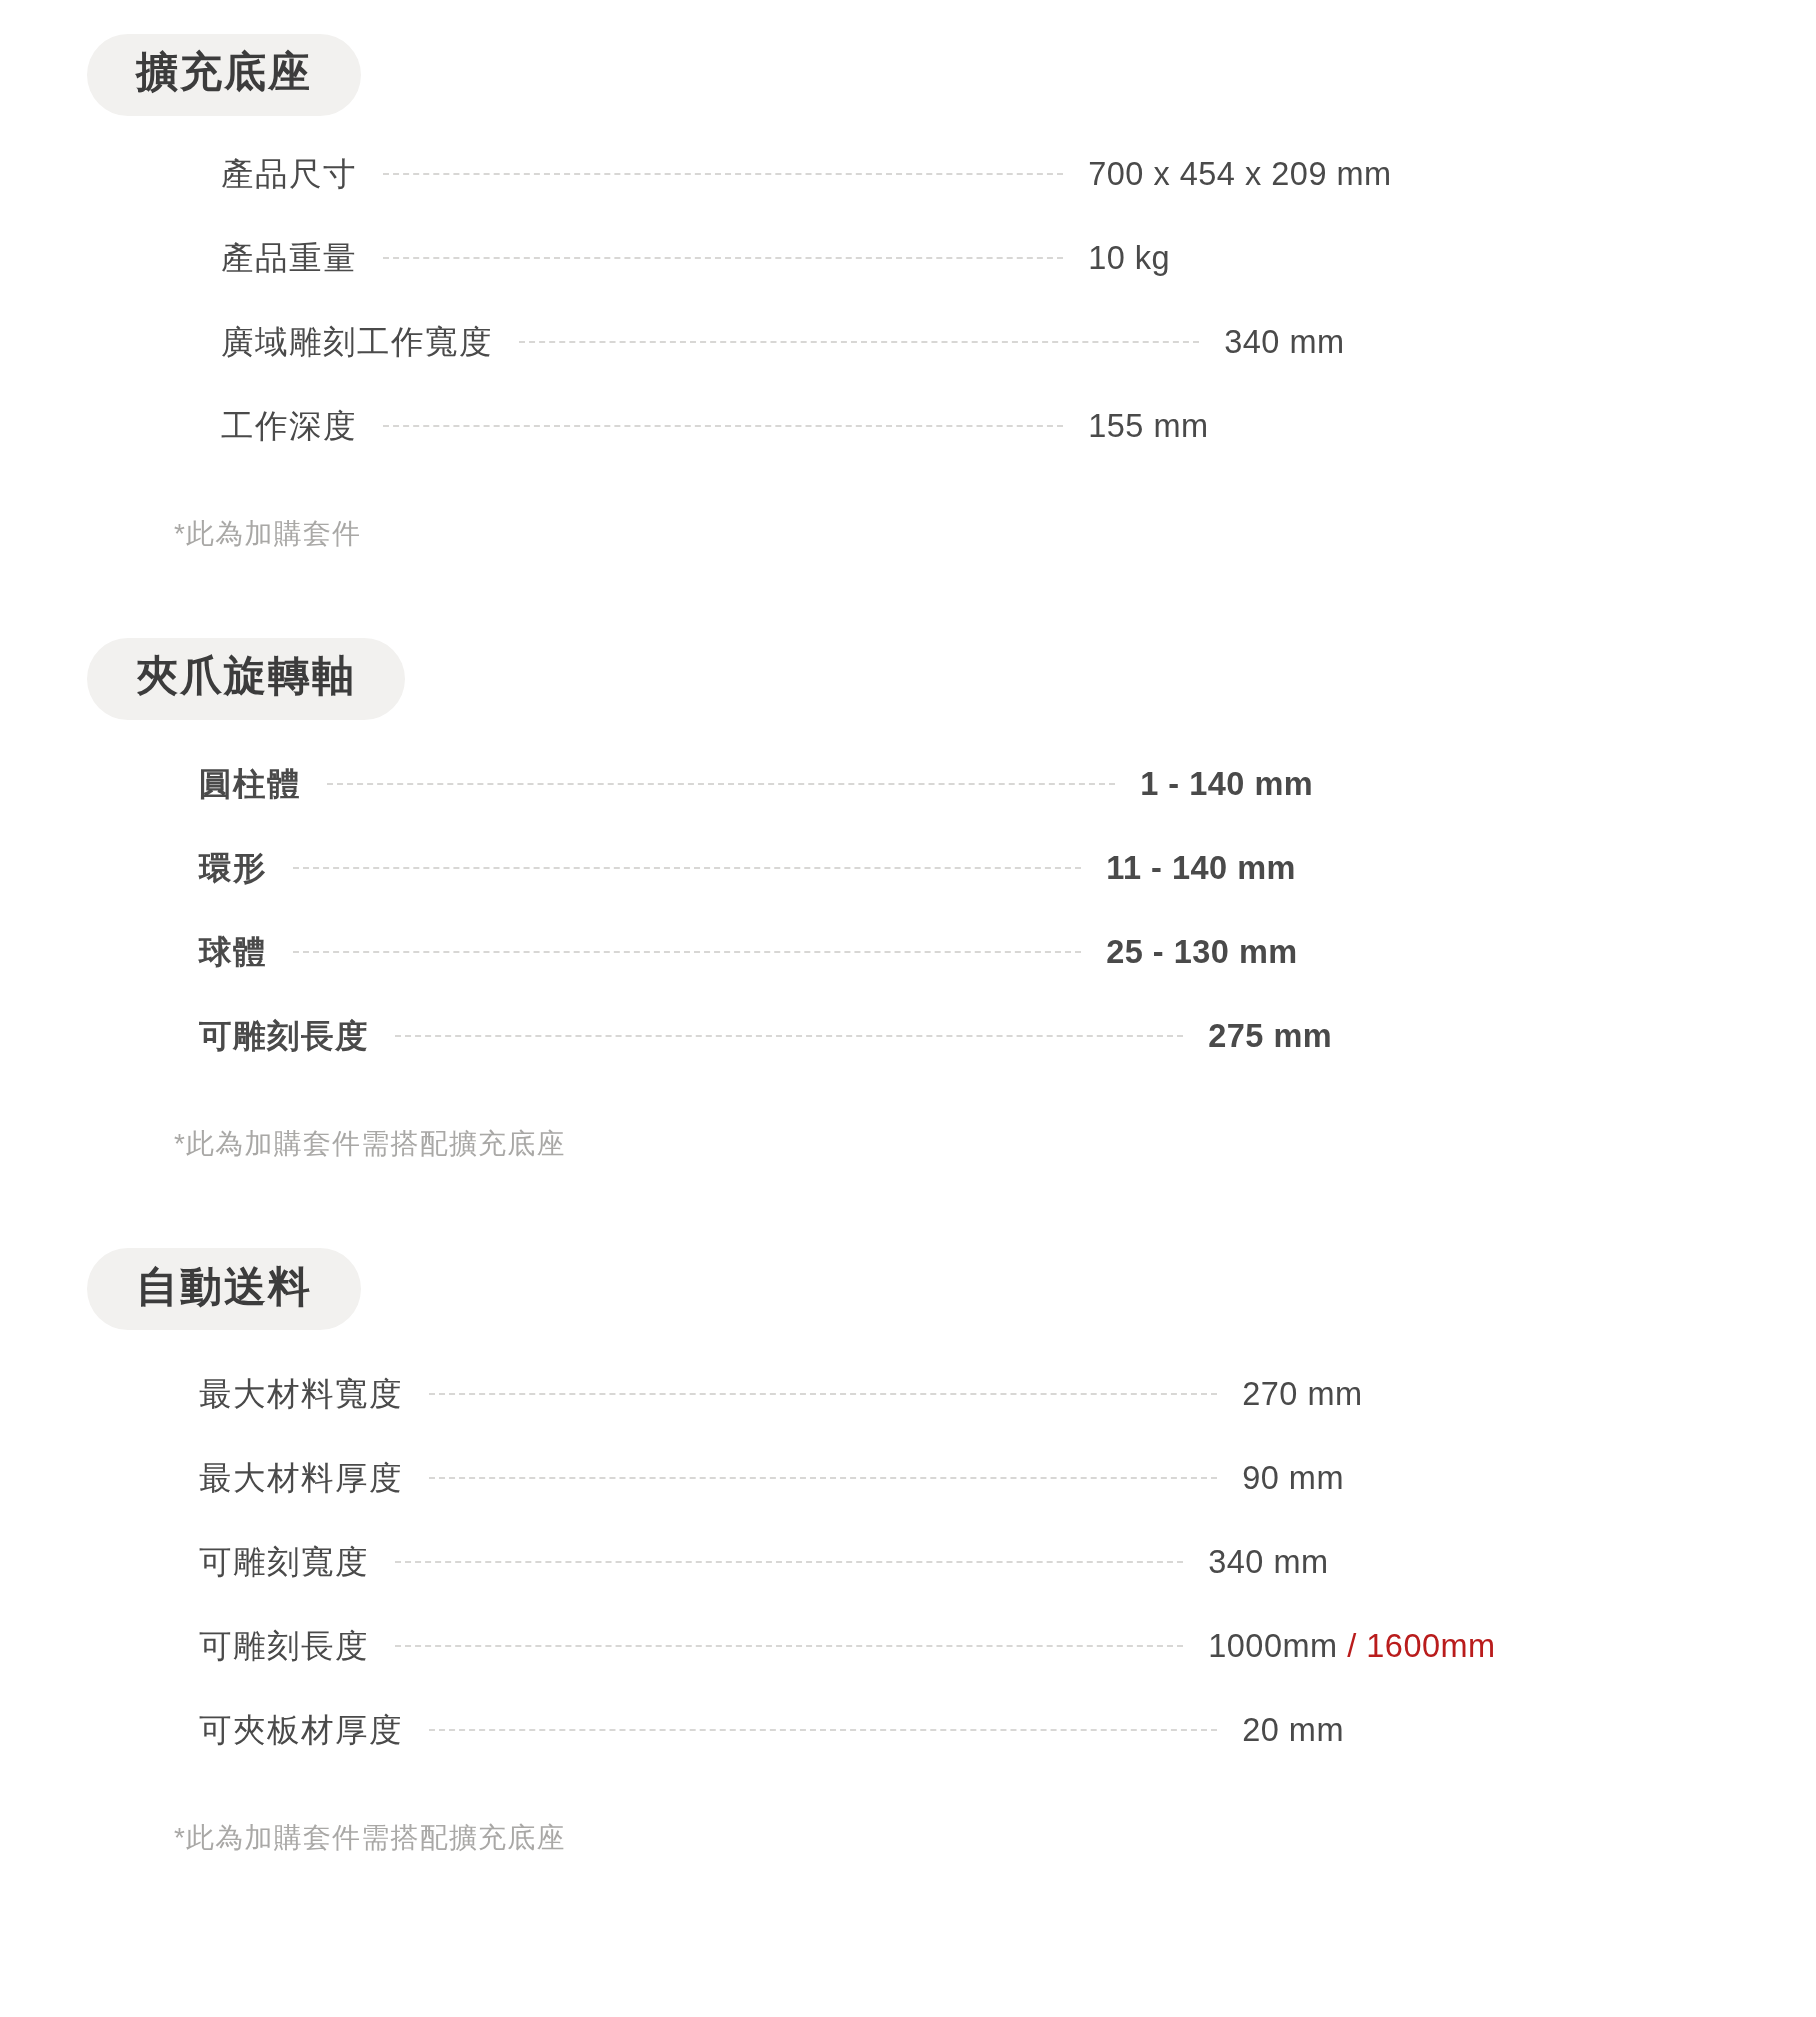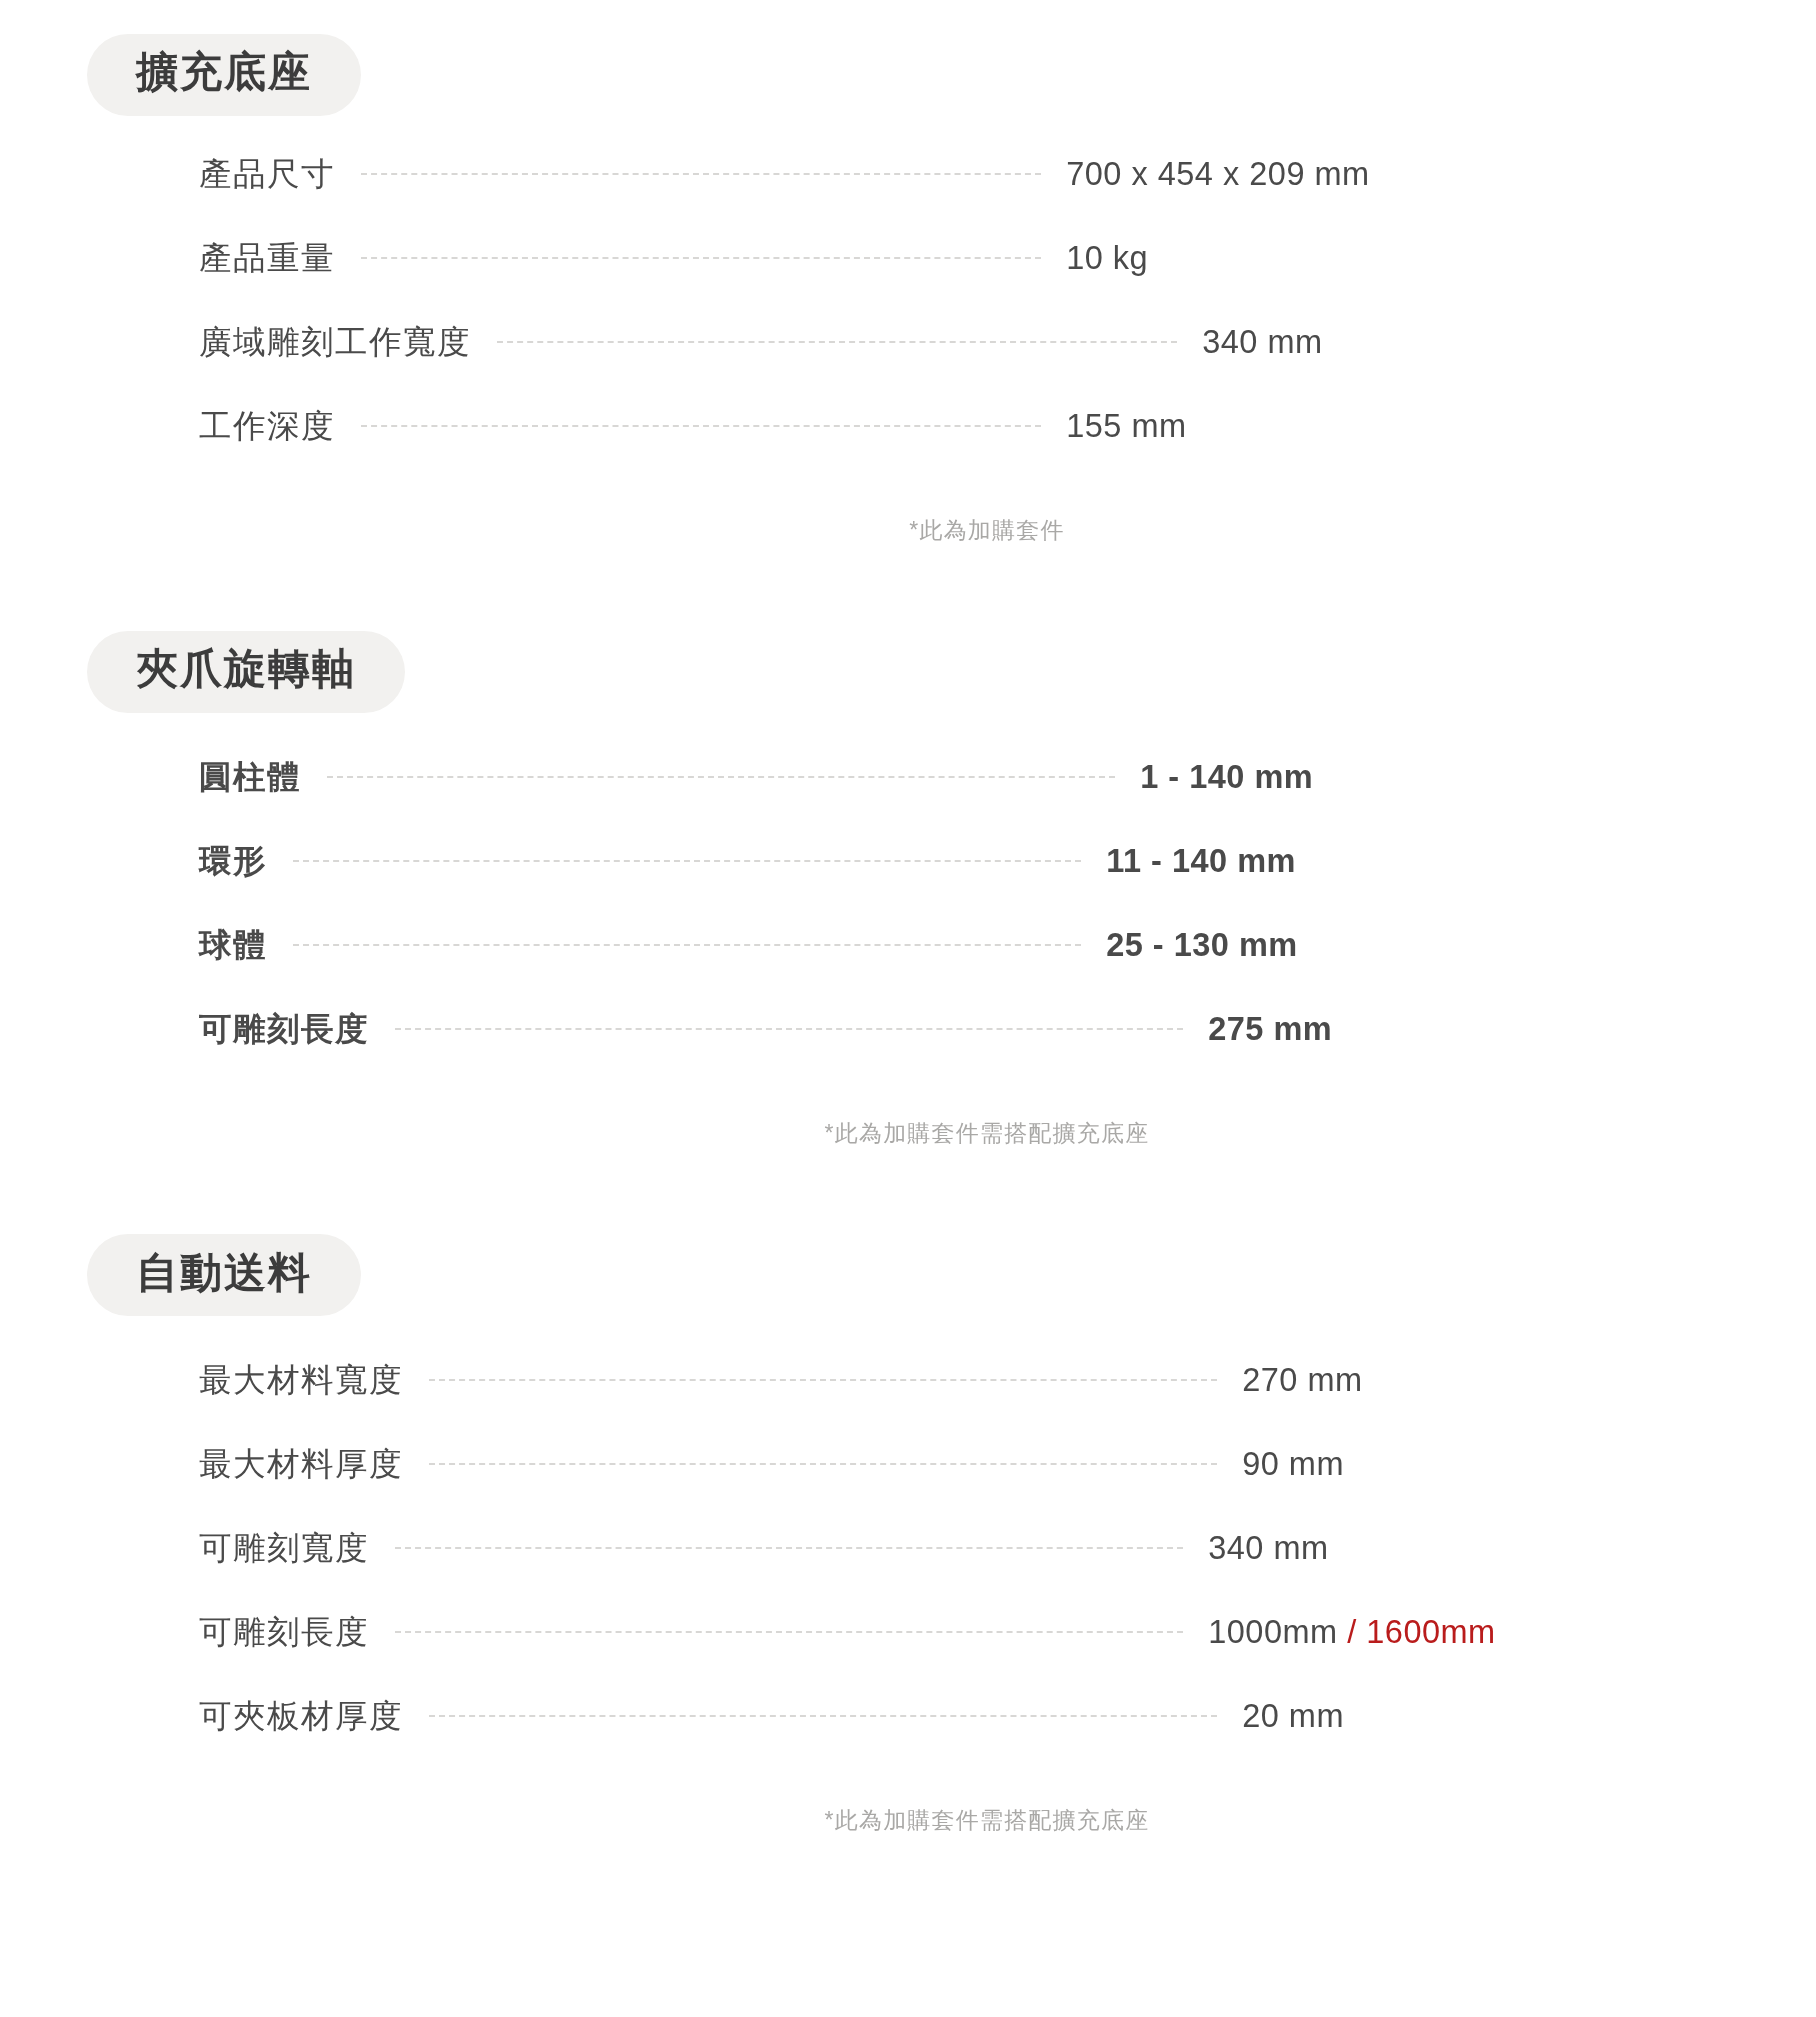--- a/index.html
+++ b/index.html
@@ -81,29 +81,28 @@
   .spec-value .muted {
     color: #b91c1c;
   }
 
   
   .sec-dock .spec-dots { margin-left: 25.6px; }
 
   .note {
     margin-top: 25.6px;
     padding-left: 158px;
-    font-size: 23px;
+    font-size: 28px;
     color: #a9a8a6;
     letter-spacing: 1.2px;
-    text-align: center;
   }
 
   
   .sec-dock .spec-list { margin-top: 37px; }
-  .sec-dock .spec-row { height: 84px; }
+  .sec-dock .spec-row { height: 84px; margin-left: 22px; }
   .sec-dock .spec-dots { max-width: 680px; }
 
   .sec-rotary .spec-list { margin-top: 43px; font-weight: bold; }
   .sec-rotary .spec-dots { max-width: 788px; }
 
   .sec-feeder .spec-list { margin-top: 43px; }
   .sec-feeder .spec-dots { max-width: 788px; }
 
   .top-pad { height: 17.7px; }
 </style>

